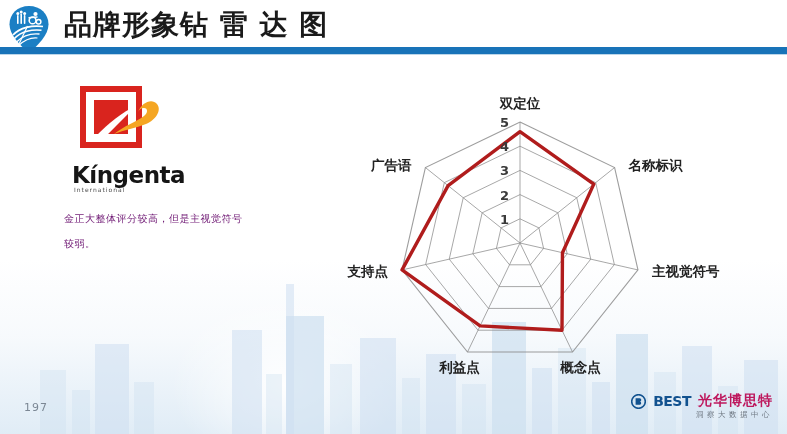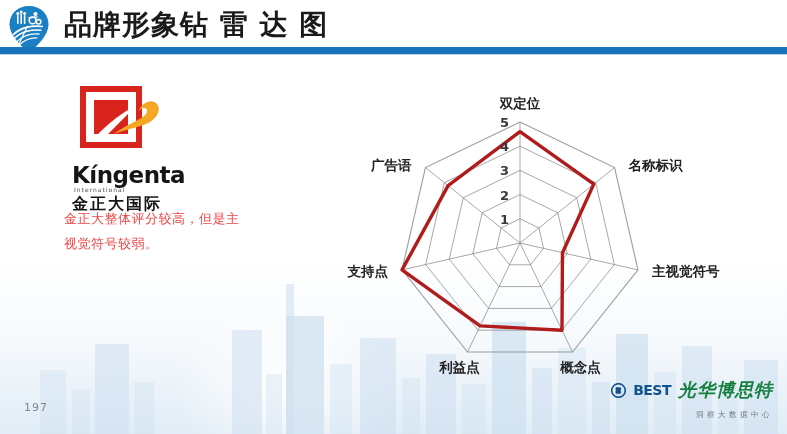--- a/index.html
+++ b/index.html
@@ -40,21 +40,21 @@
   .logo-mark{position:relative;width:86px;height:72px;margin-left:6px;}
   .logo-name{
     margin-top:8px;font-size:23px;font-weight:bold;color:#151515;
     letter-spacing:-.5px;font-family:"DejaVu Sans","Liberation Sans",sans-serif;
   }
   .logo-sub{font-size:6px;color:#4a4a4a;letter-spacing:1px;margin-top:-2px;margin-left:2px;}
   .logo-cn{font-size:16px;font-weight:bold;color:#151515;letter-spacing:2px;margin-top:1px;}
 
   .desc{
     position:absolute;left:64px;top:206px;width:185px;
-    font-size:13px;line-height:25px;color:#ef4444;letter-spacing:.5px;
+    font-size:10px;line-height:25px;color:#701a75;letter-spacing:.5px;
   }
 
   
   .radar{position:absolute;left:330px;top:80px;width:420px;height:300px;}
   .radar svg{display:block;}
   .axis-label{
     font-size:13.5px;font-weight:bold;fill:#222;
     font-family:"DejaVu Sans","Liberation Sans",sans-serif;
   }
   .tick-label{
@@ -65,22 +65,22 @@
   
   .pageno{
     position:absolute;left:24px;bottom:20px;font-size:11px;color:#7b8794;letter-spacing:1px;
   }
   .brand{position:absolute;right:14px;bottom:14px;text-align:right;}
   .brand-row{display:flex;align-items:center;justify-content:flex-end;gap:7px;}
   .brand-best{
     font-size:14px;font-weight:bold;color:#12528f;letter-spacing:-.5px;
     font-family:"DejaVu Sans","Liberation Sans",sans-serif;
   }
-  .brand-cn{font-size:18px;font-weight:bold;color:#15803d;letter-spacing:1px;font-style:italic;}
-  .brand-sub{font-size:7.5px;color:#6d7680;letter-spacing:3.5px;margin-top:8px;}
+  .brand-cn{font-size:14px;font-weight:bold;color:#be185d;letter-spacing:1px;}
+  .brand-sub{font-size:7.5px;color:#6d7680;letter-spacing:3.5px;margin-top:0;}
 </style>
 </head>
 <body>
 
 <div class="slide">
 
   <div class="skyline">
     <div class="glow"></div>
     <div class="bldg l" style="left:40px;width:26px;height:64px;"></div>
     <div class="bldg l" style="left:72px;width:18px;height:44px;"></div>
@@ -137,21 +137,20 @@
     <div class="logo-mark">
       <svg viewBox="0 0 86 72" width="86" height="72">
         <rect x="2" y="4" width="62" height="62" fill="#d9241e"></rect>
         <rect x="12" y="14" width="42" height="42" fill="none" stroke="#ffffff" stroke-width="8"></rect>
         <path d="M60 30 C64 20 74 16 79 22 C84 28 78 38 68 42 C58 46 46 48 36 52 C46 44 58 40 66 34 C70 31 70 26 66 26 C63 26 61 28 60 30 Z" fill="#f5a623"></path>
         <path d="M18 54 C30 42 44 30 58 24 C48 34 36 46 26 56 Z" fill="#ffffff"></path>
       </svg>
     </div>
     <div class="logo-name">Kíngenta</div>
     <div class="logo-sub">International</div>
-    <div class="logo-cn">金正大国际</div>
   </div>
 
   <div class="desc">金正大整体评分较高，但是主视觉符号较弱。</div>
 
   <div class="radar">
     <svg id="radar-svg" viewBox="0 0 420 300" width="420" height="300">
         <polygon points="190,138.8 208.92032187572633,147.91154679501864 213.59325547480012,168.38500660174282 200.4999864866449,184.80344660323854 179.5000135133551,184.80344660323854 166.40674452519988,168.38500660174282 171.07967812427367,147.91154679501864" fill="none" stroke="#8c8c8c" stroke-width="0.9" opacity="0.85"></polygon>
         <polygon points="190,114.6 227.84064375145266,132.8230935900373 237.18651094960026,173.77001320348563 210.9999729732898,206.60689320647708 169.0000270267102,206.60689320647708 142.81348905039974,173.77001320348563 152.15935624854734,132.8230935900373" fill="none" stroke="#8c8c8c" stroke-width="0.9" opacity="0.85"></polygon>
         <polygon points="190,90.4 246.76096562717896,117.73464038505594 260.7797664244004,179.15501980522842 221.49995945993473,228.41033980971562 158.5000405400653,228.41033980971562 119.22023357559961,179.15501980522845 133.23903437282104,117.73464038505595" fill="none" stroke="#8c8c8c" stroke-width="0.9" opacity="0.85"></polygon>
         <polygon points="190,66.19999999999999 265.6812875029053,102.64618718007459 284.3730218992005,184.54002640697124 231.99994594657963,250.21378641295416 148.00005405342037,250.21378641295416 95.62697810079948,184.54002640697124 114.3187124970947,102.6461871800746" fill="none" stroke="#8c8c8c" stroke-width="0.9" opacity="0.85"></polygon>

